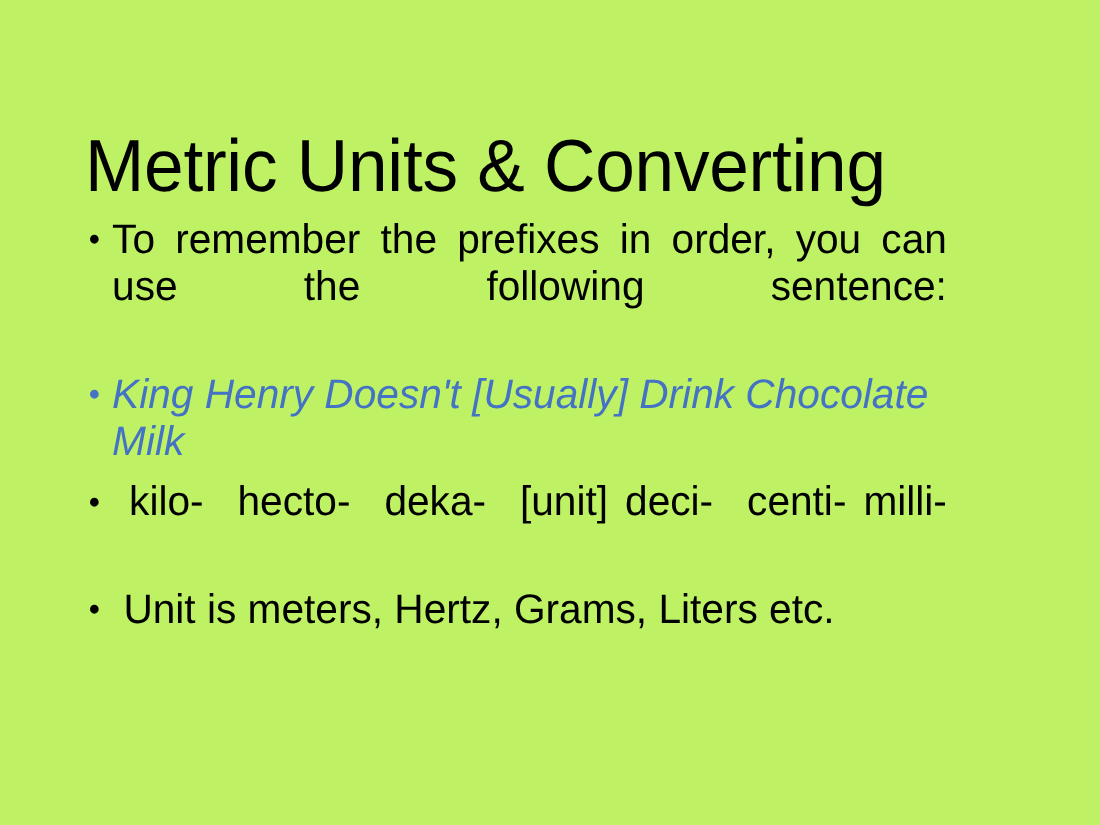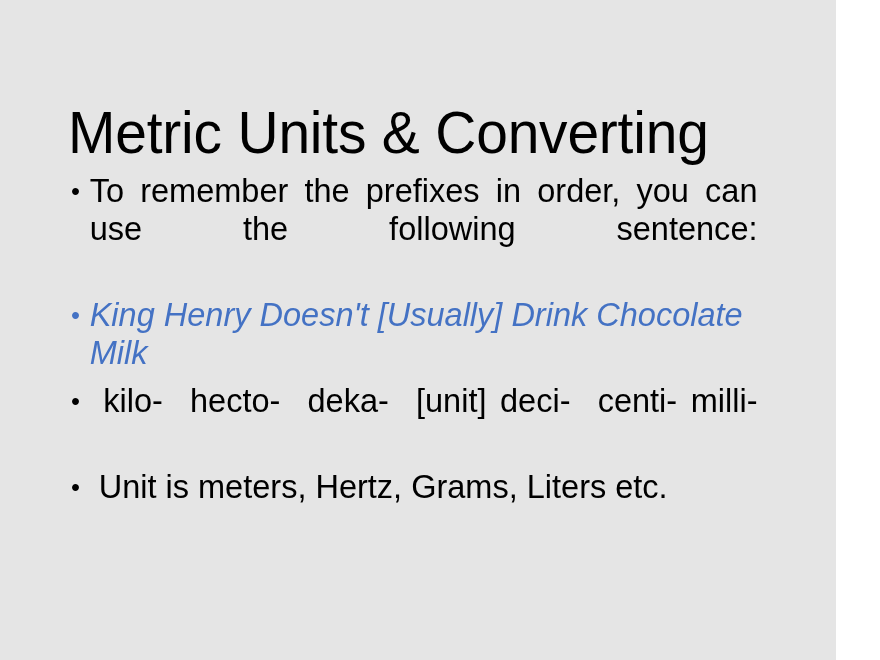--- a/index.html
+++ b/index.html
@@ -6,25 +6,24 @@
   html, body {
     margin: 0;
     padding: 0;
     background: #ffffff;
   }
   body {
     font-family: "Liberation Sans", "DejaVu Sans", sans-serif;
   }
   #slide {
     position: relative;
-    width: 792px;
+    width: 880px;
     height: 660px;
-    background: #e5e5e5;
+    background: #bef264;
     overflow: hidden;
-    padding-left: 44px;
   }
 
   
   #slide-title {
     position: absolute;
     left: 68px;
     top: 58px;
     width: 760px;
     font-size: 59px;
     line-height: 70px;

